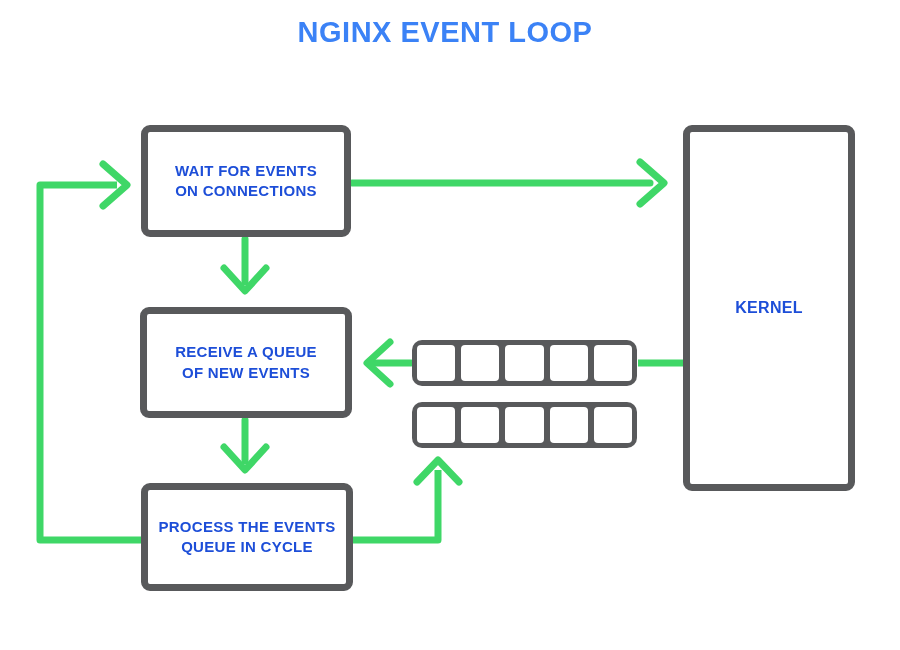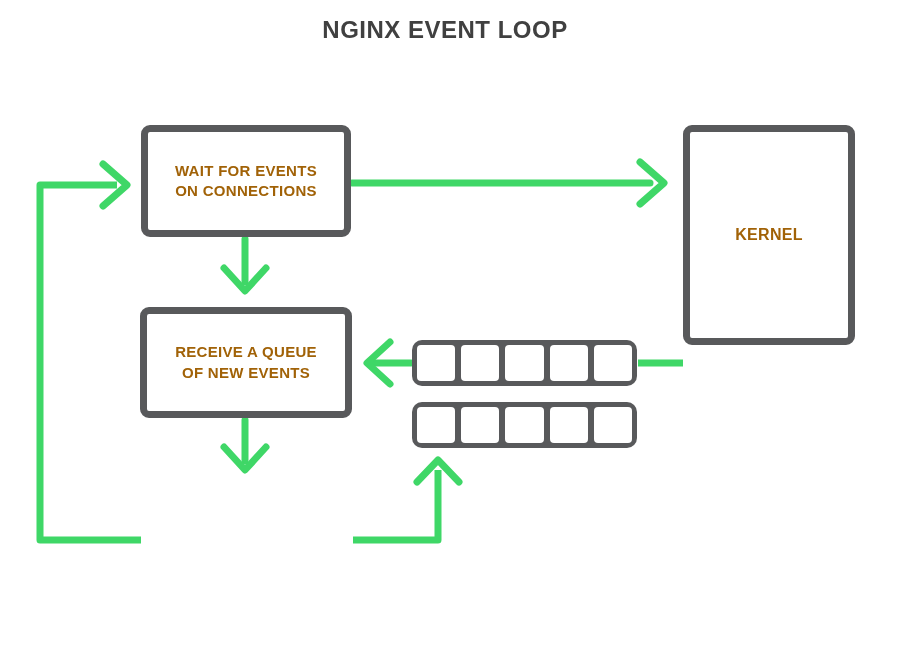--- a/index.html
+++ b/index.html
@@ -10,24 +10,24 @@
     height: 650px;
     background: #ffffff;
     overflow: hidden;
   }
   .title {
     position: absolute;
     top: 16px;
     left: 0;
     width: 890px;
     text-align: center;
-    font-size: 24px;
+    font-size: 29px;
     font-weight: 800;
     letter-spacing: 0.5px;
-    color: #404040;
+    color: #3b82f6;
   }
   svg.connectors {
     position: absolute;
     top: 0; left: 0;
     width: 900px; height: 650px;
   }
   svg.connectors path, svg.connectors polyline {
     fill: none;
     stroke: #3fd767;
     stroke-width: 7;
@@ -41,29 +41,29 @@
     border: 7px solid #58595b;
     border-radius: 9px;
     display: flex;
     align-items: center;
     justify-content: center;
     text-align: center;
   }
   .node .label {
     font-size: 15px;
     font-weight: 700;
-    color: #a16207;
+    color: #1d4ed8;
     letter-spacing: 0.3px;
     line-height: 1.35;
     white-space: pre-line;
   }
   .node-wait    { left: 141px; top: 125px; width: 210px; height: 112px; }
   .node-receive { left: 140px; top: 307px; width: 212px; height: 111px; align-items: center; }
   .node-process { left: 141px; top: 483px; width: 212px; height: 108px; }
-  .node-kernel  { left: 683px; top: 125px; width: 172px; height: 220px; }
+  .node-kernel  { left: 683px; top: 125px; width: 172px; height: 366px; }
   .node-kernel .label { font-size: 16px; }
   .queue-row {
     position: absolute;
     left: 412px;
     width: 225px;
     height: 46px;
     background: #58595b;
     border-radius: 10px;
     display: flex;
     gap: 6px;
@@ -110,20 +110,24 @@
   <div class="node node-wait">
     <div class="label">WAIT FOR EVENTS
 ON CONNECTIONS</div>
   </div>
 
   <div class="node node-receive">
     <div class="label">RECEIVE A QUEUE
 OF NEW EVENTS</div>
   </div>
 
+  <div class="node node-process">
+    <div class="label">PROCESS THE EVENTS
+QUEUE IN CYCLE</div>
+  </div>
 
   <div class="node node-kernel">
     <div class="label">KERNEL</div>
   </div>
 
   <div class="queue-row queue-row-1">
     <div class="queue-cell"></div>
   <div class="queue-cell"></div>
       <div class="queue-cell"></div>
       <div class="queue-cell"></div>

